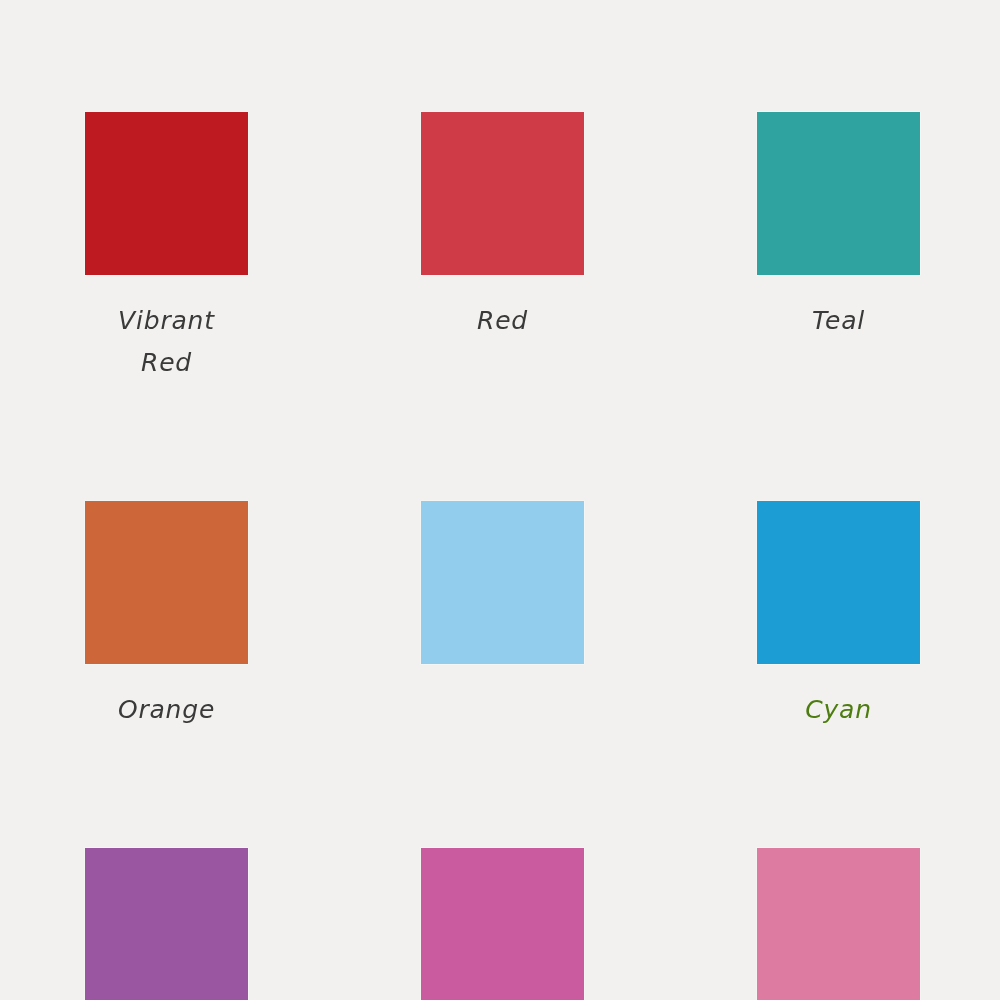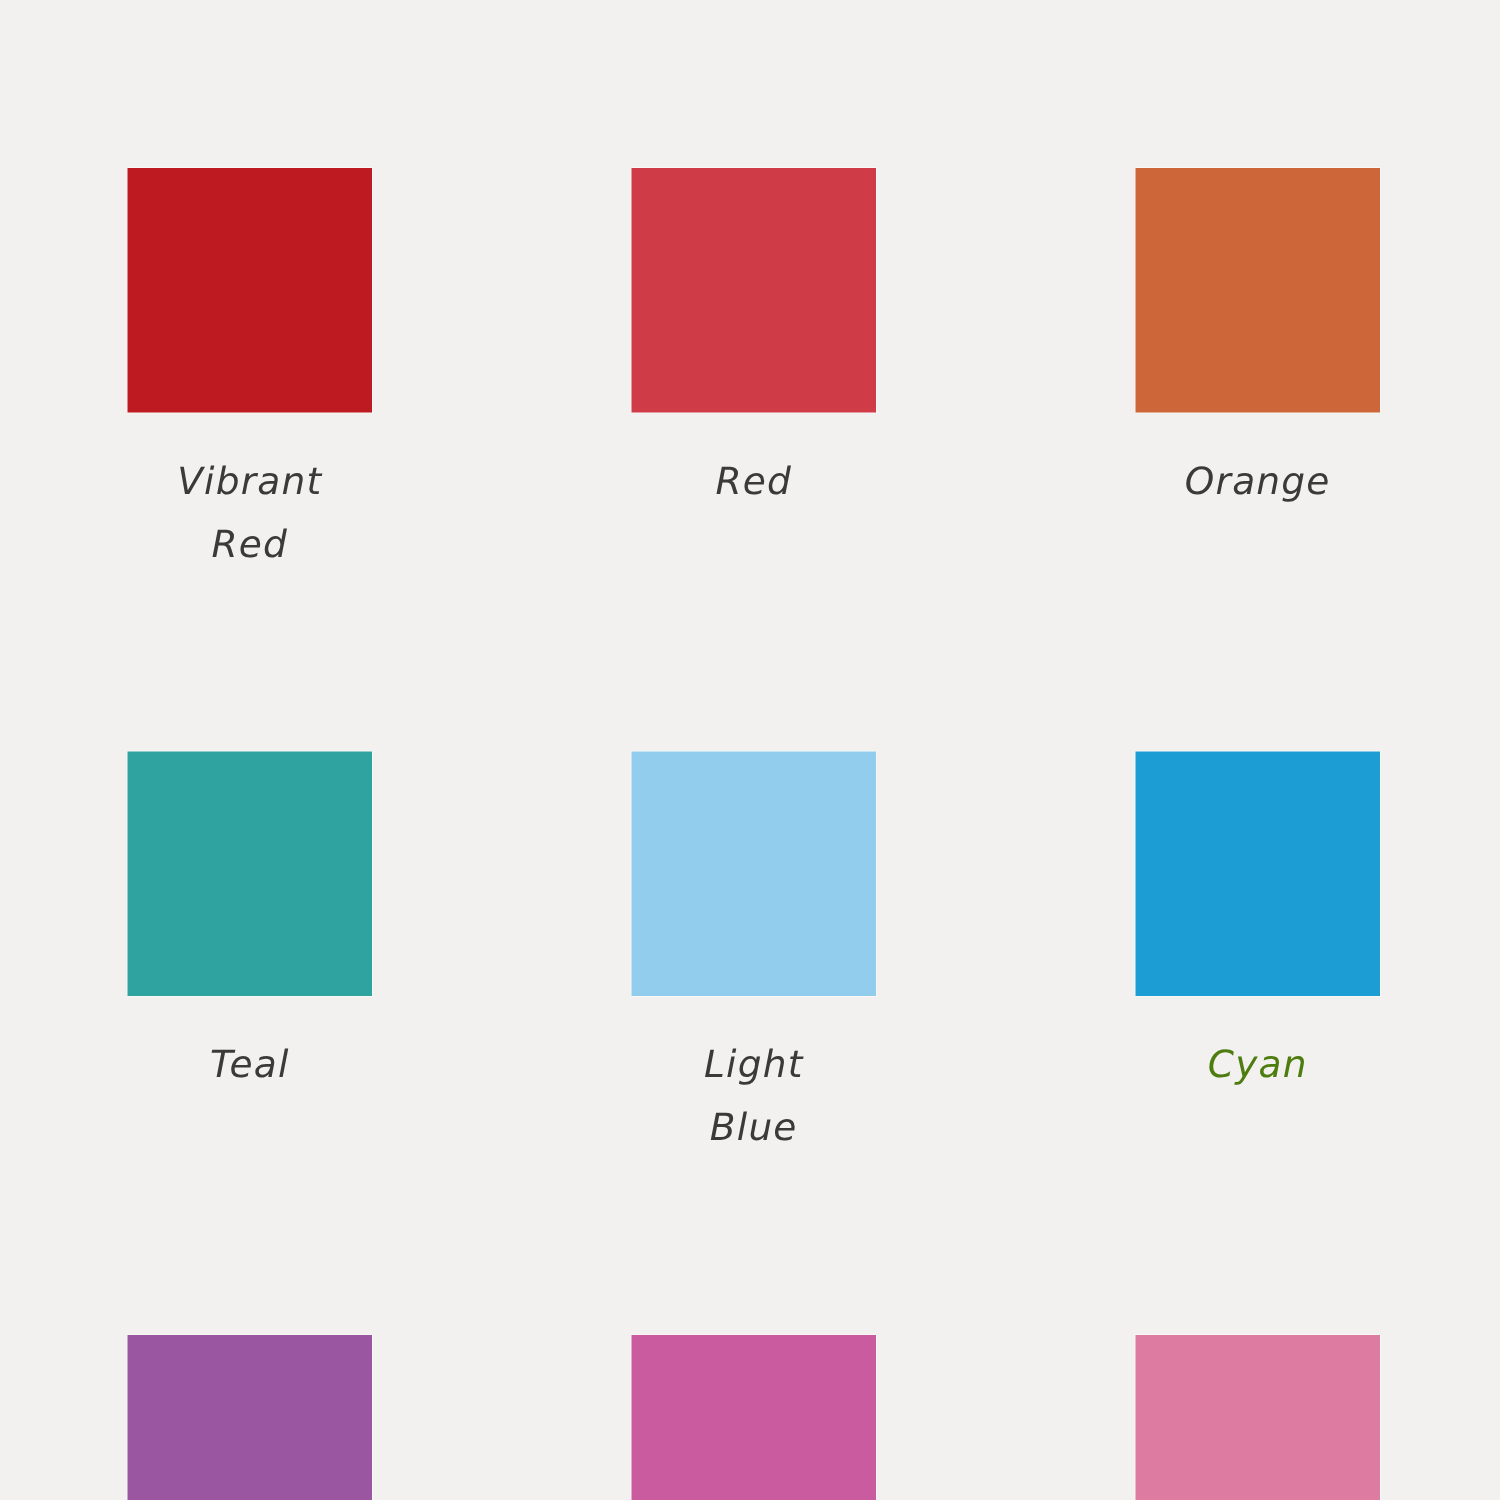--- a/index.html
+++ b/index.html
@@ -75,33 +75,31 @@
       <span class="swatch-label" style="color: rgb(58, 58, 58);">Vibrant
 Red</span>
     </div>
 
     <div class="swatch-cell">
       <span class="swatch-chip" style="background: rgb(207, 60, 72);"></span>
       <span class="swatch-label" style="color: rgb(58, 58, 58);">Red</span>
     </div>
 
     <div class="swatch-cell">
+      <span class="swatch-chip" style="background: rgb(46, 163, 160);"></span>
+      <span class="swatch-label" style="color: rgb(58, 58, 58);">Teal</span>
+    </div>
+
+    <div class="swatch-cell">
       <span class="swatch-chip" style="background: rgb(205, 102, 57);"></span>
       <span class="swatch-label" style="color: rgb(58, 58, 58);">Orange</span>
     </div>
 
     <div class="swatch-cell">
-      <span class="swatch-chip" style="background: rgb(46, 163, 160);"></span>
-      <span class="swatch-label" style="color: rgb(58, 58, 58);">Teal</span>
-    </div>
-
-    <div class="swatch-cell">
       <span class="swatch-chip" style="background: rgb(147, 205, 238);"></span>
-      <span class="swatch-label" style="color: rgb(58, 58, 58);">Light
-Blue</span>
     </div>
 
     <div class="swatch-cell">
       <span class="swatch-chip" style="background: rgb(28, 157, 211);"></span>
       <span class="swatch-label" style="color: #4d7c0f;">Cyan</span>
     </div>
 
     <div class="swatch-cell">
       <span class="swatch-chip" style="background: rgb(154, 86, 160);"></span>
 

